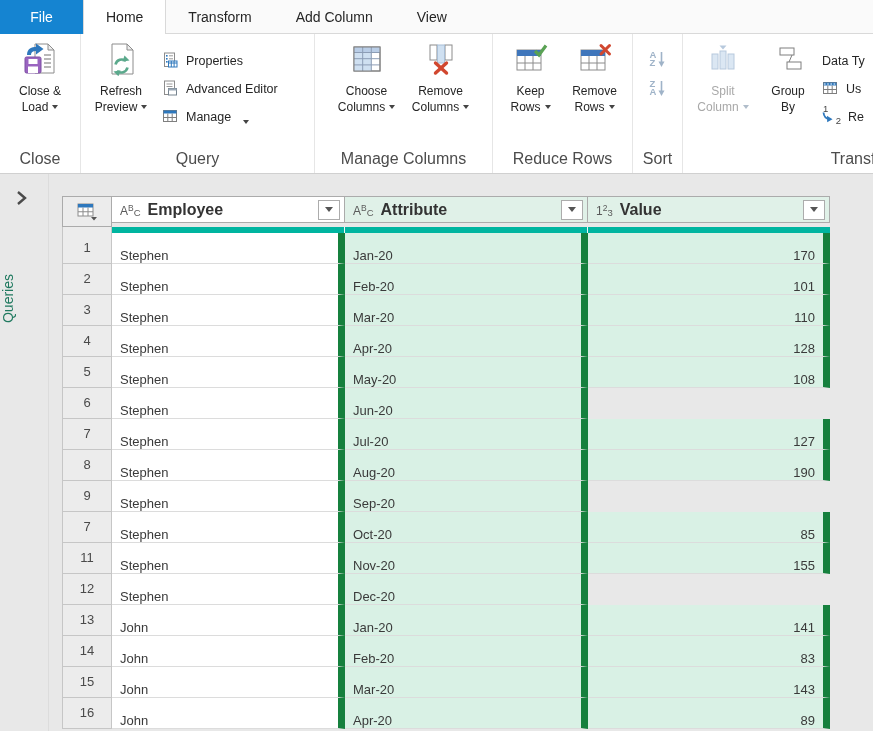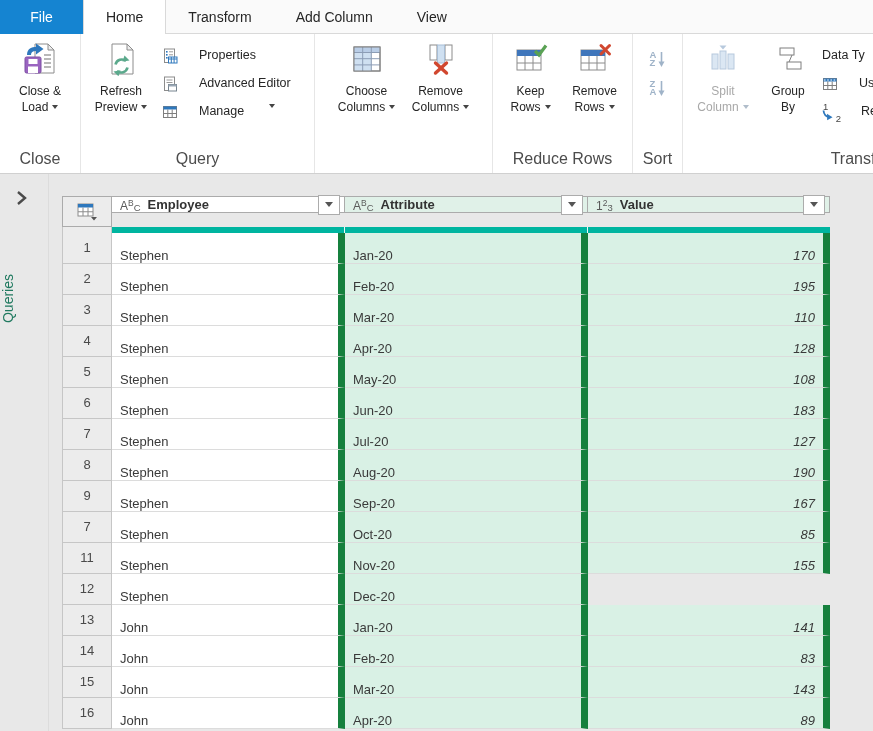--- a/index.html
+++ b/index.html
@@ -29,21 +29,21 @@
   .bigbtn.narrow{width:64px}.bigbtn.w72{width:72px}.bigbtn.w58{width:58px}
   .icon34{width:34px;height:34px;margin-bottom:7px;flex:none;}
   .bl{font-size:12px;line-height:16px;color:#262626;display:flex;align-items:center;
       justify-content:center;white-space:nowrap;}
   .caret{display:inline-block;width:0;height:0;border-left:3.5px solid transparent;
          border-right:3.5px solid transparent;border-top:4px solid #444;margin-left:4px;}
   .disabled .bl{color:#a8a8a8}
   .disabled .caret{border-top-color:#b0bdca}
 
   .smallcol{display:flex;flex-direction:column;margin-left:5px;padding-top:9px;gap:8px;align-items:flex-start;}
-  .smallitem{display:flex;align-items:flex-start;gap:21px;font-size:12.5px;color:#262626;height:20px;cursor:default;white-space:nowrap;}
+  .smallitem{display:flex;align-items:flex-end;gap:8px;font-size:12.5px;color:#262626;height:20px;cursor:default;white-space:nowrap;}
   .icon16{width:16px;height:16px;flex:none;}
 
   .sortcol{display:flex;flex-direction:column;gap:11px;padding-top:11px;align-items:center;width:100%;}
   .sorticon{display:flex;align-items:center;gap:2px;height:18px;cursor:default;}
   .sletters{display:flex;flex-direction:column;line-height:8.5px;font-size:9.5px;font-weight:bold;color:#9fb3c8;}
 
   .rv{position:relative;width:18px;height:18px;flex:none;}
   .rv1{position:absolute;top:-3px;left:1px;font-size:9.5px;color:#444;}
   .rv2{position:absolute;right:-1px;bottom:-2px;font-size:9.5px;color:#444;}
   .rvarrow{position:absolute;left:0;top:6px;width:11px;height:11px;}
@@ -52,25 +52,25 @@
   .content{position:absolute;top:174px;left:0;right:0;bottom:0;background:#e8e8e8;}
   .sidebar{position:absolute;left:0;top:0;bottom:0;width:48px;border-right:1px solid #dcdcdc;}
   .chevron{position:absolute;top:16px;left:16px;cursor:pointer;}
   .queries{position:absolute;top:100px;left:0;width:47px;display:flex;justify-content:center;
            writing-mode:vertical-rl;transform:rotate(180deg);color:#217a60;font-size:14px;}
 
   .tablewrap{position:absolute;left:62px;top:22px;}
   .thead{display:flex;}
   .corner{width:50px;height:31px;box-sizing:border-box;background:#ececec;border:1px solid #ababab;
           display:flex;align-items:center;justify-content:center;cursor:pointer;}
-  .hcell{height:17px;box-sizing:border-box;background:#fff;border-top:1px solid #ababab;
+  .hcell{height:27px;box-sizing:border-box;background:#fff;border-top:1px solid #ababab;
          border-right:1px solid #ababab;border-bottom:1px solid #ababab;display:flex;
          align-items:center;padding:0 4px 0 8px;cursor:pointer;}
   .hcell.sel{background:#e0f1e8;}
-  .hname{font-weight:bold;font-size:13px;color:#333;margin-left:7px;}
+  .hname{font-weight:bold;font-size:16px;color:#333;margin-left:7px;}
   .glyph{color:#5a5a5a;white-space:nowrap;}
   .glyph .g0{font-size:12px;}
   .glyph .g1{font-size:8.5px;position:relative;top:-4px;}
   .glyph .g2{font-size:9.5px;position:relative;top:1px;}
   .filterbtn{margin-left:auto;width:22px;height:20px;background:#fff;border:1px solid #acacac;
              box-sizing:border-box;display:flex;align-items:center;justify-content:center;cursor:pointer;}
   .fcaret{width:0;height:0;border-left:4px solid transparent;border-right:4px solid transparent;
           border-top:5px solid #555;}
 
   .qbar{display:flex;height:6px;}
@@ -78,21 +78,21 @@
   .qt{box-sizing:border-box;background:#00b5a0;border-right:1px solid #eef7f4;}
   .qt:last-child{border-right:none;}
 
   .trow{display:flex;}
   .cell{height:31px;box-sizing:border-box;line-height:30px;font-size:13px;cursor:cell;}
   .cell.num{width:50px;background:#ececec;border-left:1px solid #c6c6c6;border-right:1px solid #c6c6c6;
             border-bottom:1px solid #c6c6c6;text-align:center;color:#4a4a4a;}
   .cell.data{padding:8px 8px;border-right:7px solid #15803d;border-bottom:1px solid #dcdcdc;
              color:#3a3a3a;background:#fff;overflow:hidden;white-space:nowrap;}
   .cell.sel{background:#d9f1e5;}
-  .cell.val{font-style:italic;text-align:right;}
+  .cell.val{text-align:right;}
   .w-emp{width:233px}.w-att{width:243px}.w-val{width:242px}
 </style>
 </head>
 <body>
 
 <div class="app">
 
   <div class="tabbar">
     <div class="tab file">File</div>
     <div class="tab selected">Home</div>
@@ -231,20 +231,21 @@
                 <line x1="22.5" y1="21" x2="11.5" y2="31"></line>
             </g>
           </svg>
           <span class="bl">Remove</span>
           <span class="bl">
               <span>Columns</span>
               <span class="caret"></span>
             </span>
         </div>
       </div>
+      <div class="rgl">Manage Columns</div>
     </div>
 
     <div class="rgroup g-rr">
       <div class="rgc">
         <div class="bigbtn narrow">
           <svg class="icon34" viewBox="0 0 34 34">
             <rect x="3" y="8" width="24" height="20" fill="#fff" stroke="#8c8c8c"></rect>
             <rect x="3" y="8" width="24" height="6" fill="#3f76bb"></rect>
             <g stroke="#8c8c8c">
                 <line x1="11" y1="14" x2="11" y2="28"></line>
@@ -427,21 +428,21 @@
           <div class="trow">
             <div class="cell num">1</div>
             <div class="cell data w-emp">Stephen</div>
             <div class="cell data sel w-att">Jan-20</div>
             <div class="cell data sel val w-val">170</div>
           </div>
           <div class="trow">
             <div class="cell num">2</div>
             <div class="cell data w-emp">Stephen</div>
             <div class="cell data sel w-att">Feb-20</div>
-            <div class="cell data sel val w-val">195</div>
+            <div class="cell data sel val w-val">101</div>
           </div>
           <div class="trow">
             <div class="cell num">3</div>
             <div class="cell data w-emp">Stephen</div>
             <div class="cell data sel w-att">Mar-20</div>
             <div class="cell data sel val w-val">110</div>
           </div>
           <div class="trow">
             <div class="cell num">4</div>
             <div class="cell data w-emp">Stephen</div>
@@ -451,39 +452,37 @@
           <div class="trow">
             <div class="cell num">5</div>
             <div class="cell data w-emp">Stephen</div>
             <div class="cell data sel w-att">May-20</div>
             <div class="cell data sel val w-val">108</div>
           </div>
           <div class="trow">
             <div class="cell num">6</div>
             <div class="cell data w-emp">Stephen</div>
             <div class="cell data sel w-att">Jun-20</div>
-            <div class="cell data sel val w-val">183</div>
           </div>
           <div class="trow">
             <div class="cell num">7</div>
             <div class="cell data w-emp">Stephen</div>
             <div class="cell data sel w-att">Jul-20</div>
             <div class="cell data sel val w-val">127</div>
           </div>
           <div class="trow">
             <div class="cell num">8</div>
             <div class="cell data w-emp">Stephen</div>
             <div class="cell data sel w-att">Aug-20</div>
             <div class="cell data sel val w-val">190</div>
           </div>
           <div class="trow">
             <div class="cell num">9</div>
             <div class="cell data w-emp">Stephen</div>
             <div class="cell data sel w-att">Sep-20</div>
-            <div class="cell data sel val w-val">167</div>
           </div>
           <div class="trow">
             <div class="cell num">7</div>
             <div class="cell data w-emp">Stephen</div>
             <div class="cell data sel w-att">Oct-20</div>
             <div class="cell data sel val w-val">85</div>
           </div>
           <div class="trow">
             <div class="cell num">11</div>
             <div class="cell data w-emp">Stephen</div>

